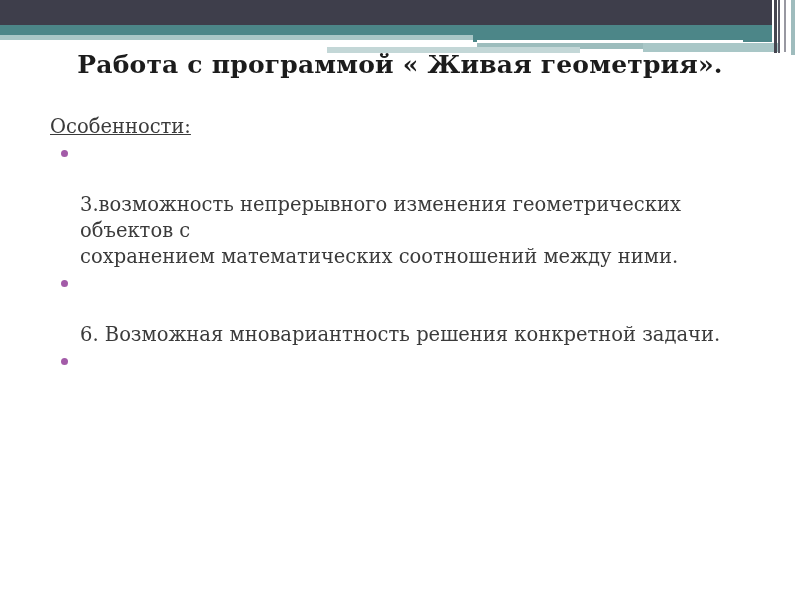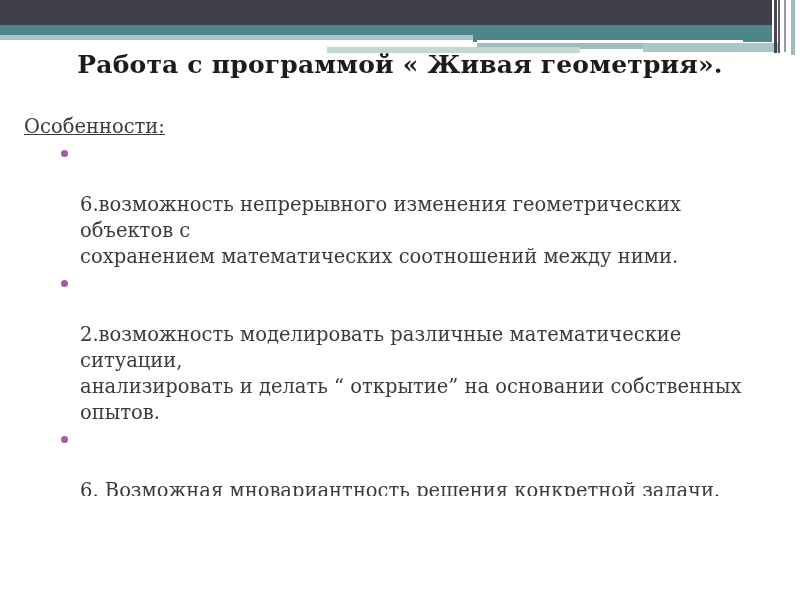--- a/index.html
+++ b/index.html
@@ -31,21 +31,21 @@
     text-align:center;
     font-size:25px;font-weight:bold;color:#1C1C1C;
     letter-spacing:0.2px;
   }
   
   .content{
     position:absolute;left:0;top:114px;width:776px;
     font-size:19.5px;line-height:26px;color:#3B3B3B;
   }
   .heading{
-    padding-left:24px;
+    padding-left:50px;
     text-decoration:underline;
     white-space:pre-line;
   }
   .bullet-item{
     position:relative;
     padding-left:80px;
     white-space:pre-line;
   }
   .dot{
     position:absolute;left:61px;top:10px;
@@ -72,28 +72,22 @@
   <div class="decor v-line-4"></div>
 
   <div class="title">Работа с программой « Живая геометрия».</div>
 
   <div class="content">
 
     <div>
       <div class="heading">Особенности:</div>
       <div class="bullet-item">
         <span class="dot"></span>
-        <span>6.возможность непрерывного изменения геометрических объектов с
+        <span>3.возможность непрерывного изменения геометрических объектов с
 сохранением математических соотношений между ними.</span>
-      </div>
-      <div class="bullet-item">
-        <span class="dot"></span>
-        <span>2.возможность моделировать различные математические ситуации,
-анализировать и делать “ открытие” на основании собственных
-опытов.</span>
       </div>
       <div class="bullet-item">
         <span class="dot"></span>
         <span>6. Возможная мновариантность решения конкретной задачи.</span>
       </div>
       <div class="bullet-item">
         <span class="dot"></span>
         
       </div>
     </div>

